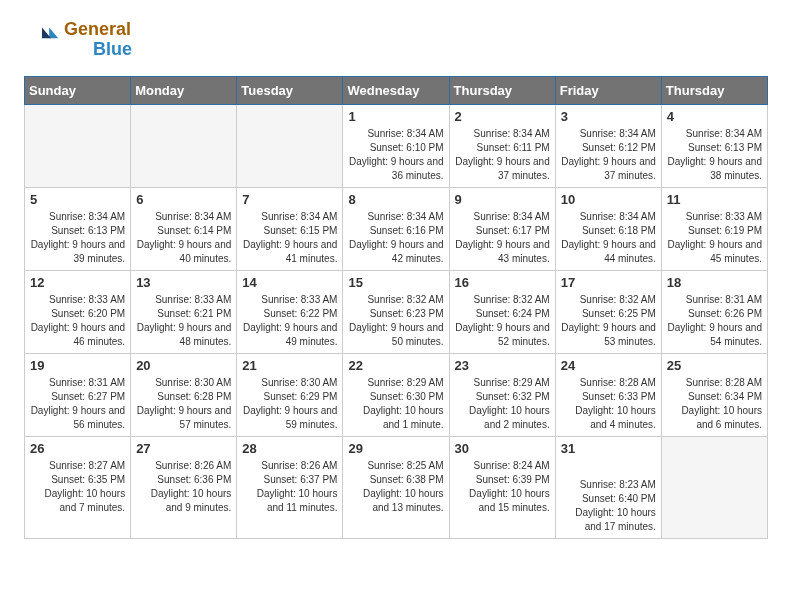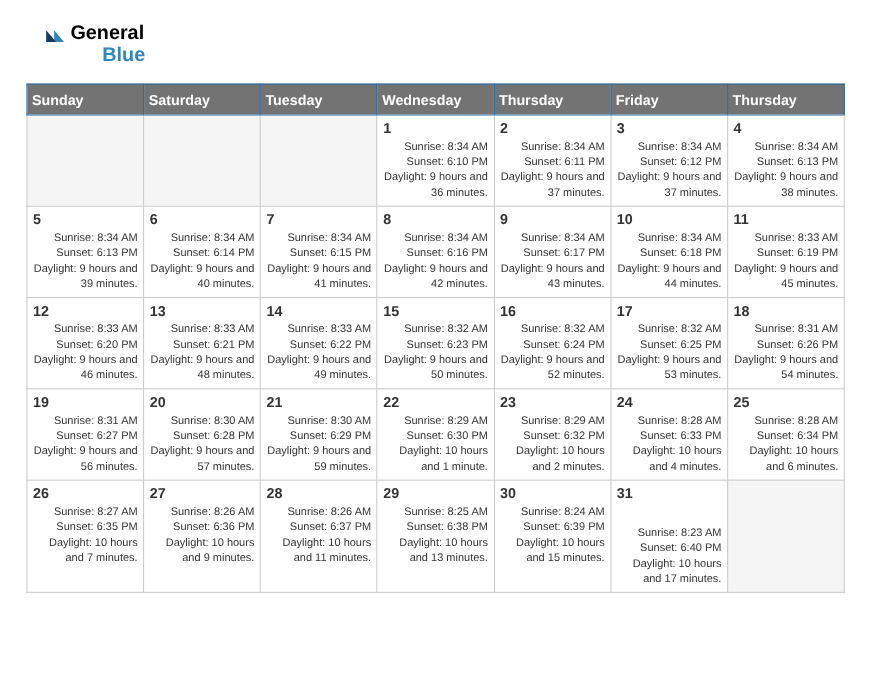--- a/index.html
+++ b/index.html
@@ -21,21 +21,21 @@
       align-items: center;
       gap: 4px;
     }
     .logo-text {
       font-size: 18px;
       font-weight: bold;
       color: #1a3a5c;
       line-height: 1.1;
     }
     .logo-text span {
-      color: #000000;
+      color: #a16207;
     }
     .logo-blue {
       color: #2e86c1 !important;
       margin-left: 29px;
     }
     .logo-icon {
       width: 36px;
       height: 36px;
     }
     .title-block {
@@ -112,21 +112,21 @@
   <div class="title-block">
     <div class="month-title"></div>
     <div class="location-title"></div>
   </div>
 </div>
 
 <table class="calendar">
   <thead>
     <tr>
     <th>Sunday</th>
-        <th>Saturday</th>
+        <th>Monday</th>
         <th>Tuesday</th>
         <th>Wednesday</th>
         <th>Thursday</th>
         <th>Friday</th>
         <th>Thursday</th>
       </tr>
   </thead>
   <tbody id="calendar-body">
   <tr>
         <td class="empty"></td>

